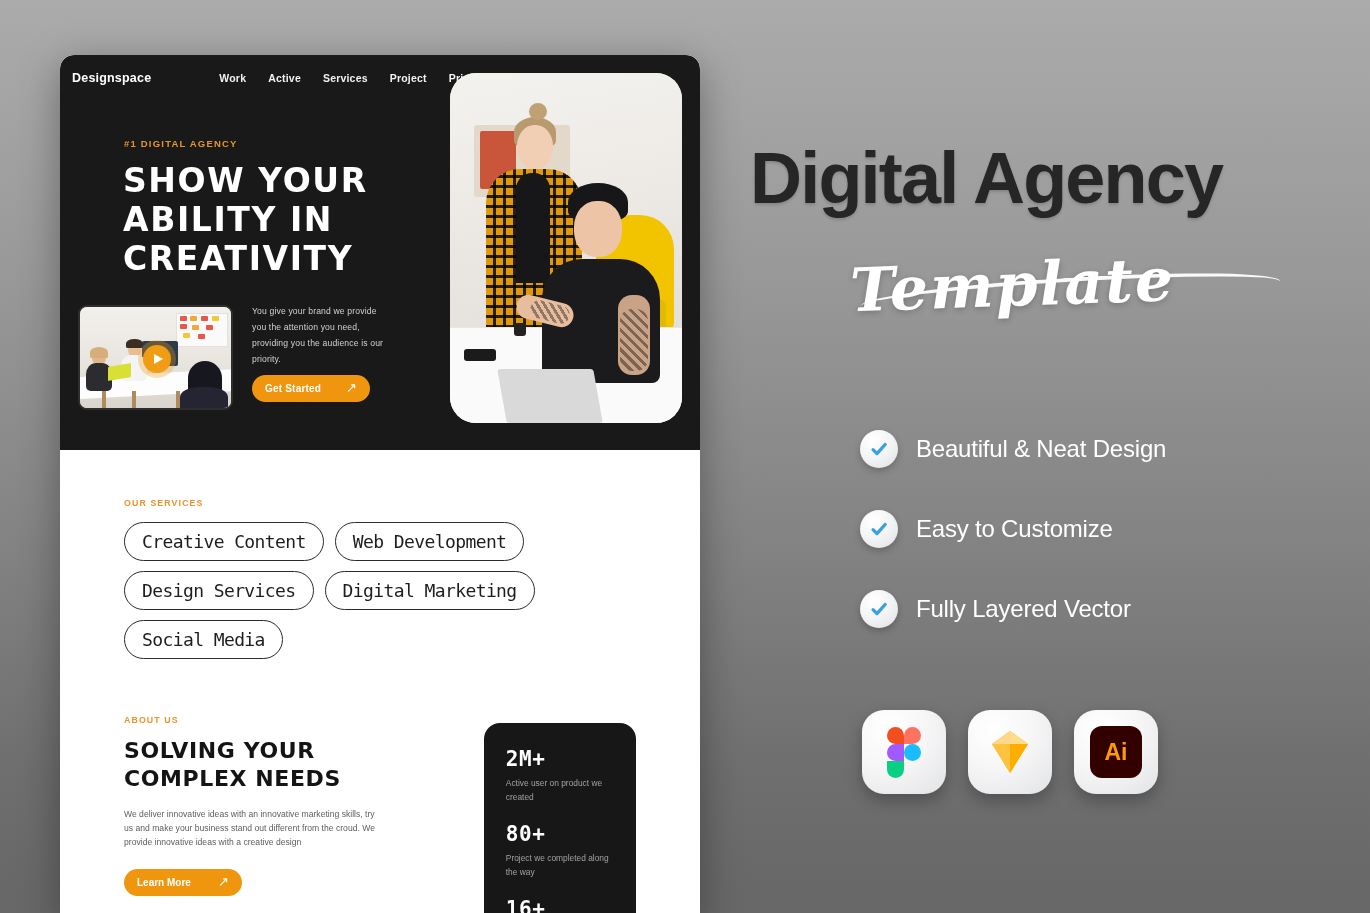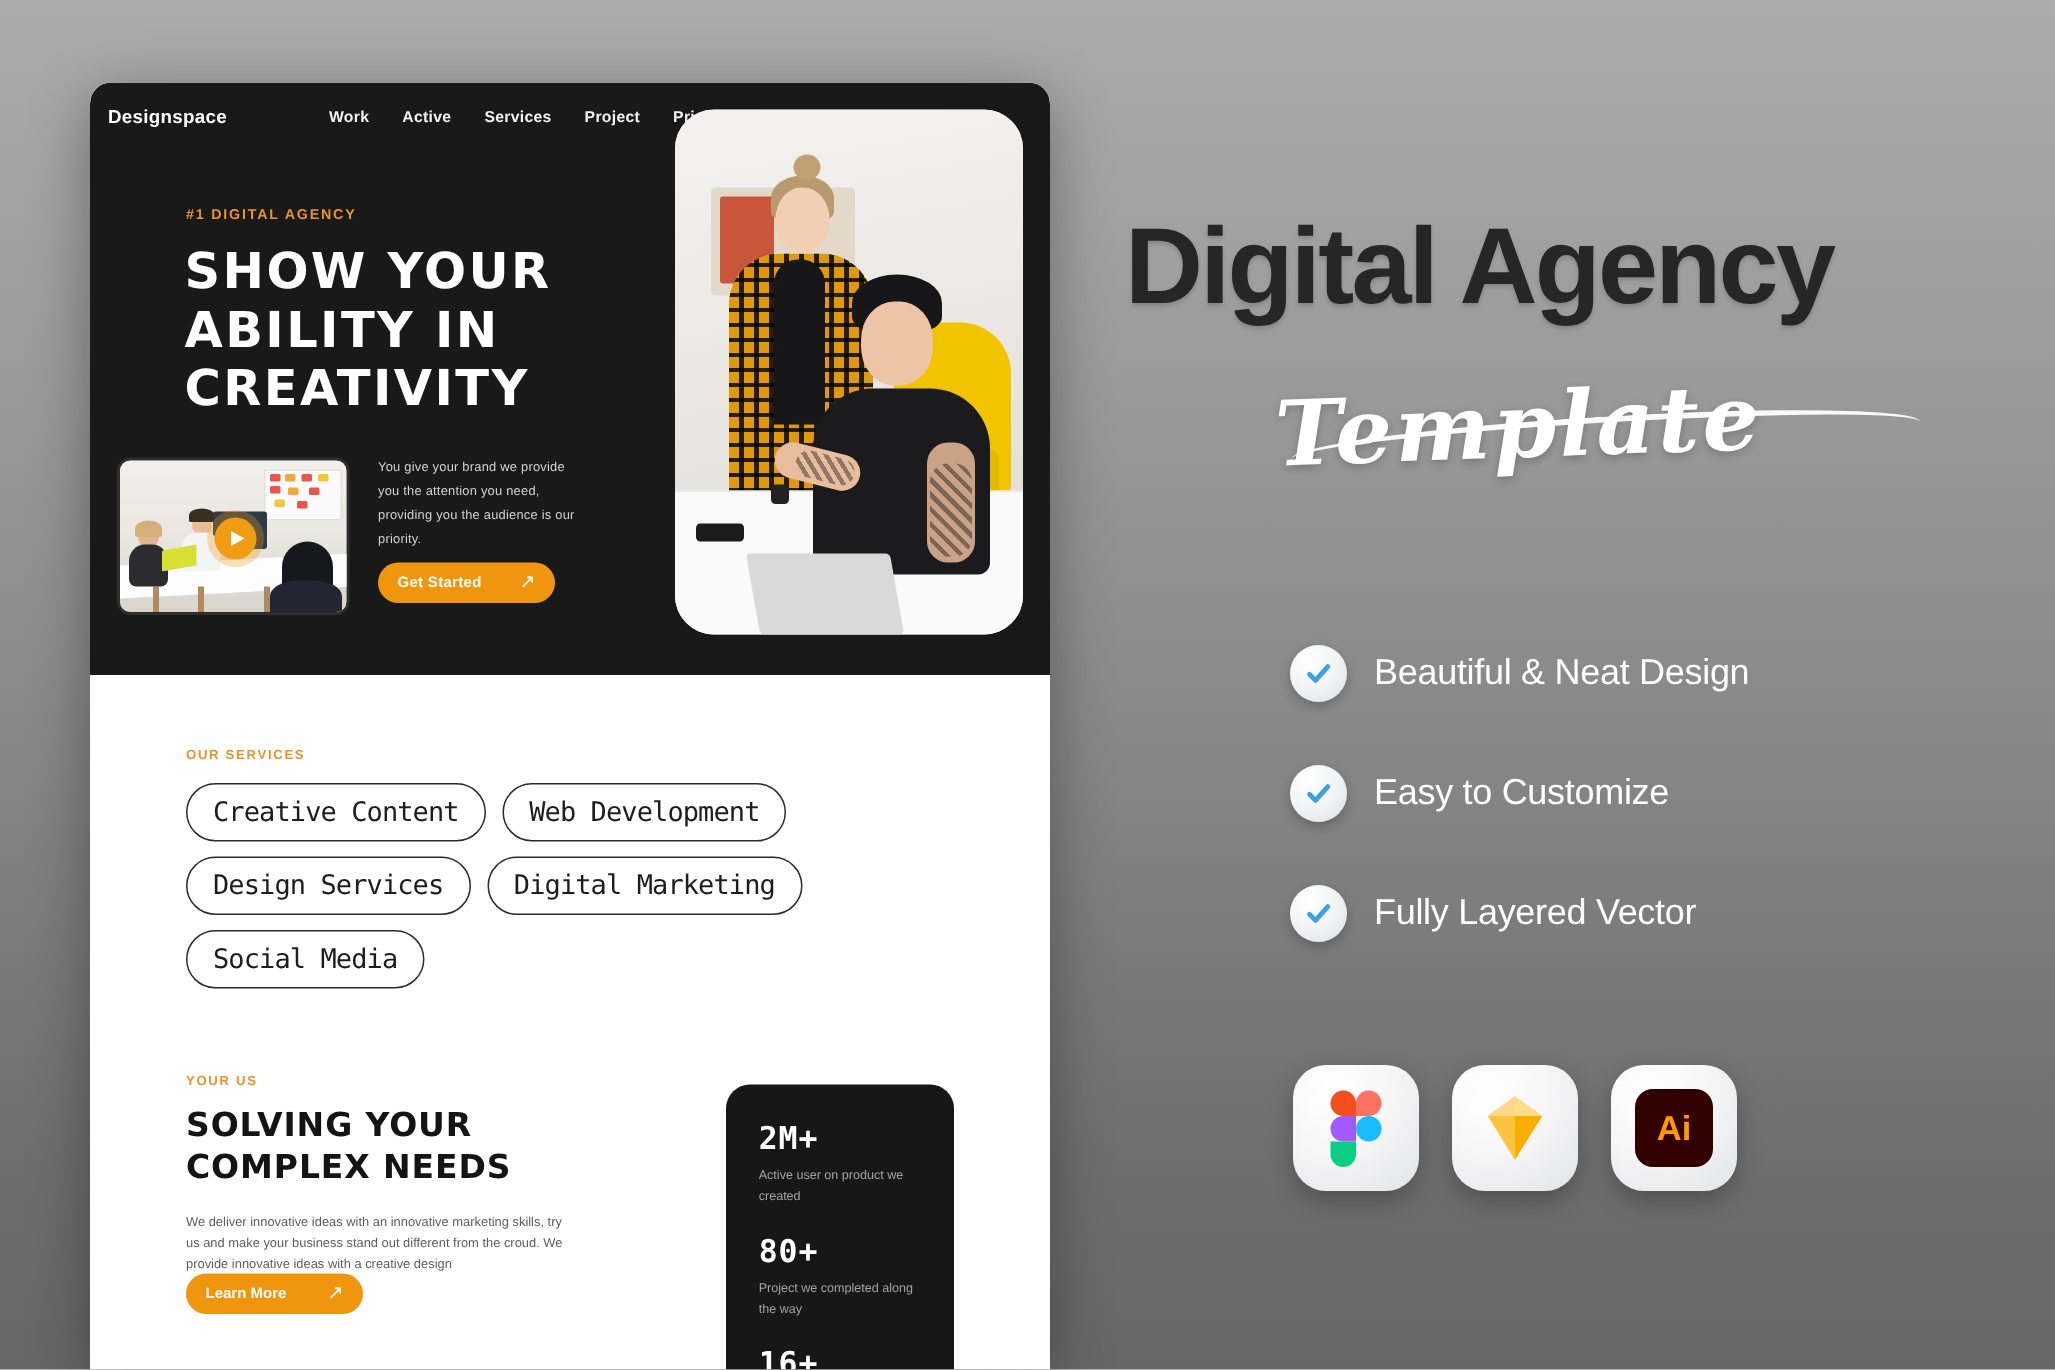--- a/index.html
+++ b/index.html
@@ -129,21 +129,21 @@
   }
 
   #about-wrap{ display:flex; margin-top:56px; }
   #about-left{ width:330px; }
   #about-title{
     margin-top:12px; font-size:22px; line-height:28px; font-weight:bold;
     color:#141414; letter-spacing:.6px; font-family:"DejaVu Sans", sans-serif;
   }
   #about-body{ margin-top:14px; font-size:8.6px; line-height:14px; color:#5d5d5d; width:252px; }
   #learn-more{
-    width:118px; height:27px; border-radius:14px; background:#f0960e;
+    margin-top:20px; width:118px; height:27px; border-radius:14px; background:#f0960e;
     display:flex; align-items:center; justify-content:space-between; padding:0 13px;
     border:none; cursor:pointer;
   }
   #learn-more .lm-label{color:#fff;font-size:10px;font-weight:bold;}
 
   #stats-card{
     margin-left:52px; margin-top:8px; width:160px; min-height:210px;
     background:#171717; border-radius:16px; padding:24px 22px;
   }
   .stat-num{
@@ -291,21 +291,21 @@
     <div id="service-chips">
       <div class="chip">Creative Content</div>
       <div class="chip">Web Development</div>
       <div class="chip">Design Services</div>
       <div class="chip">Digital Marketing</div>
       <div class="chip">Social Media</div>
     </div>
 
     <div id="about-wrap">
       <div id="about-left">
-        <div class="section-kicker">YOUR US</div>
+        <div class="section-kicker">ABOUT US</div>
         <div id="about-title">SOLVING YOUR COMPLEX NEEDS</div>
         <div id="about-body">We deliver innovative ideas with an innovative marketing skills, try us and make your business stand out different from the croud. We provide innovative ideas with a creative design</div>
         <button id="learn-more">
           <span class="lm-label">Learn More</span>
           <span class="arrow-ne">↗</span>
         </button>
       </div>
 
       <div id="stats-card">
         <div class="stat-block">

